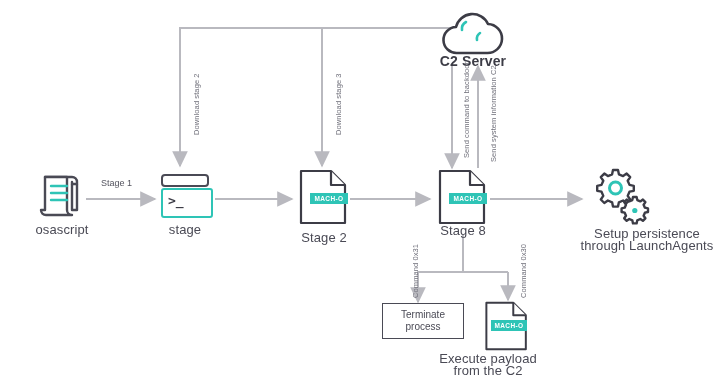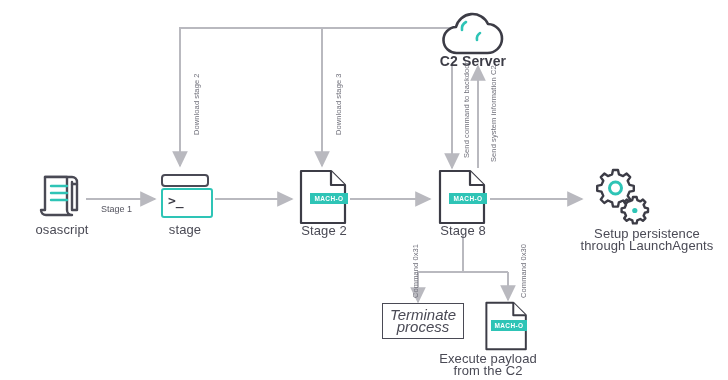--- a/index.html
+++ b/index.html
@@ -30,21 +30,20 @@
     white-space:nowrap;
     letter-spacing:.1px;
     transform-origin:0 0;
   }
   .rot-dn{transform:rotate(-90deg);}
   .flat-label{
     position:absolute;
     font-size:9px;
     color:#54545f;
     white-space:nowrap;
-    margin-top:26px;
   }
   .macho{
     position:absolute;
     background:#2ec4b6;
     color:#ffffff;
     font-size:6.5px;
     font-weight:bold;
     letter-spacing:.4px;
     text-align:center;
     line-height:11px;
@@ -72,25 +71,24 @@
   }
   .plainbox{
     position:absolute;
     border:1.4px solid #4a4a55;
     background:#fff;
     box-sizing:border-box;
     display:flex;
     align-items:center;
     justify-content:center;
     text-align:center;
-    font-size:15px;
+    font-size:10px;
     line-height:12px;
     color:#4a4a55;
     white-space:pre-line;
-    font-style:italic;
   }
 </style>
 </head>
 <body>
 
 <div id="stage">
 
   <svg id="wires" viewBox="0 0 728 380">
     <defs>
       <marker id="ah" markerWidth="9" markerHeight="9" refX="7.4" refY="4.5" orient="auto">
@@ -134,21 +132,21 @@
   <div class="prompt" style="left:168px;top:194px;">&gt;_</div>
   <div class="cap" style="left:139px;top:224px;width:92px;">stage</div>
 
   <div class="node" style="left:298px;top:168px;">
     <svg width="52" height="58" viewBox="0 0 52 58">
       <path d="M3,3 h30 l14,14 v38 h-44 z" fill="#fff" stroke="#3c3c46" stroke-width="2.2" stroke-linejoin="round"></path>
       <path d="M33,3 v14 h14" fill="#fff" stroke="#3c3c46" stroke-width="2.2" stroke-linejoin="round"></path>
     </svg>
   </div>
   <div class="macho" style="left:310px;top:193px;width:38px;">MACH-O</div>
-  <div class="cap" style="left:278px;top:225px;width:92px;">Stage 2</div>
+  <div class="cap" style="left:278px;top:232px;width:92px;">Stage 2</div>
 
   <div class="node" style="left:437px;top:168px;">
     <svg width="52" height="58" viewBox="0 0 52 58">
       <path d="M3,3 h30 l14,14 v38 h-44 z" fill="#fff" stroke="#3c3c46" stroke-width="2.2" stroke-linejoin="round"></path>
       <path d="M33,3 v14 h14" fill="#fff" stroke="#3c3c46" stroke-width="2.2" stroke-linejoin="round"></path>
     </svg>
   </div>
   <div class="macho" style="left:449px;top:193px;width:38px;">MACH-O</div>
   <div class="cap" style="left:417px;top:225px;width:92px;">Stage 8</div>
 

